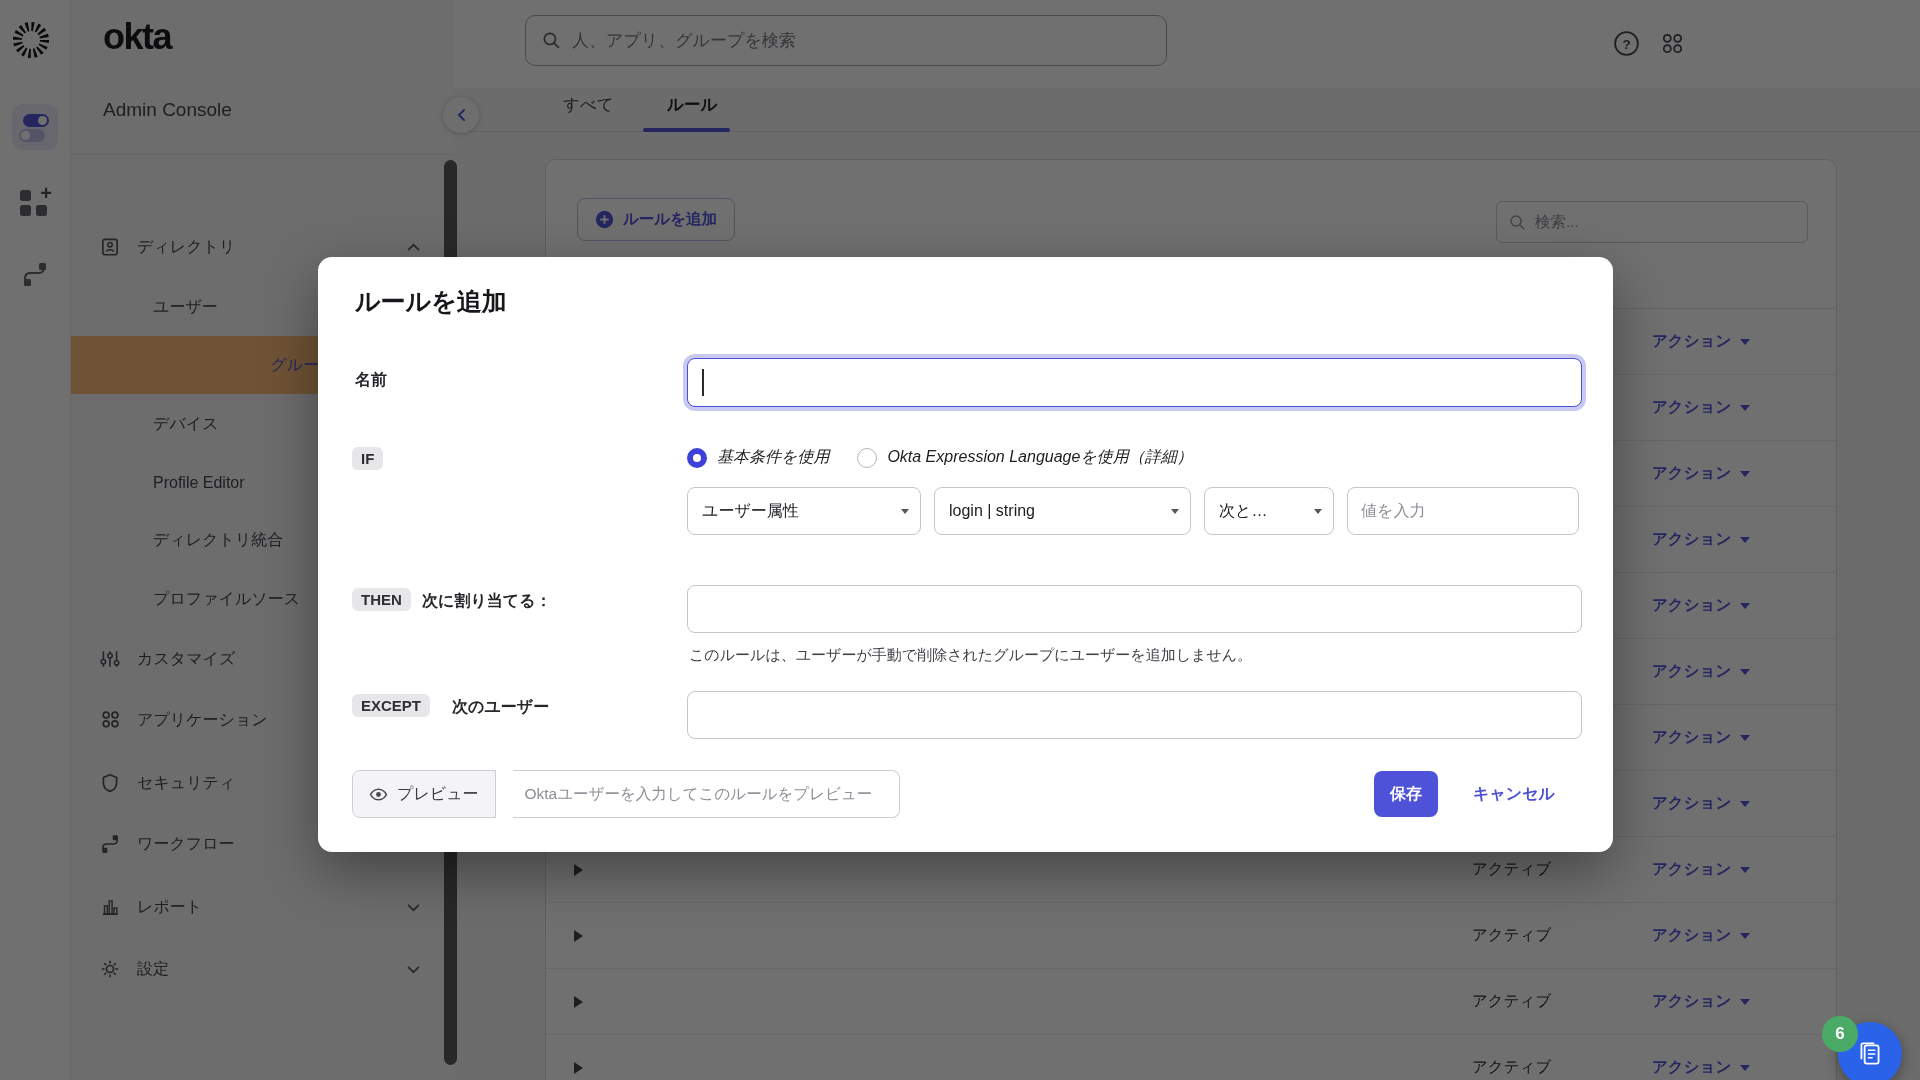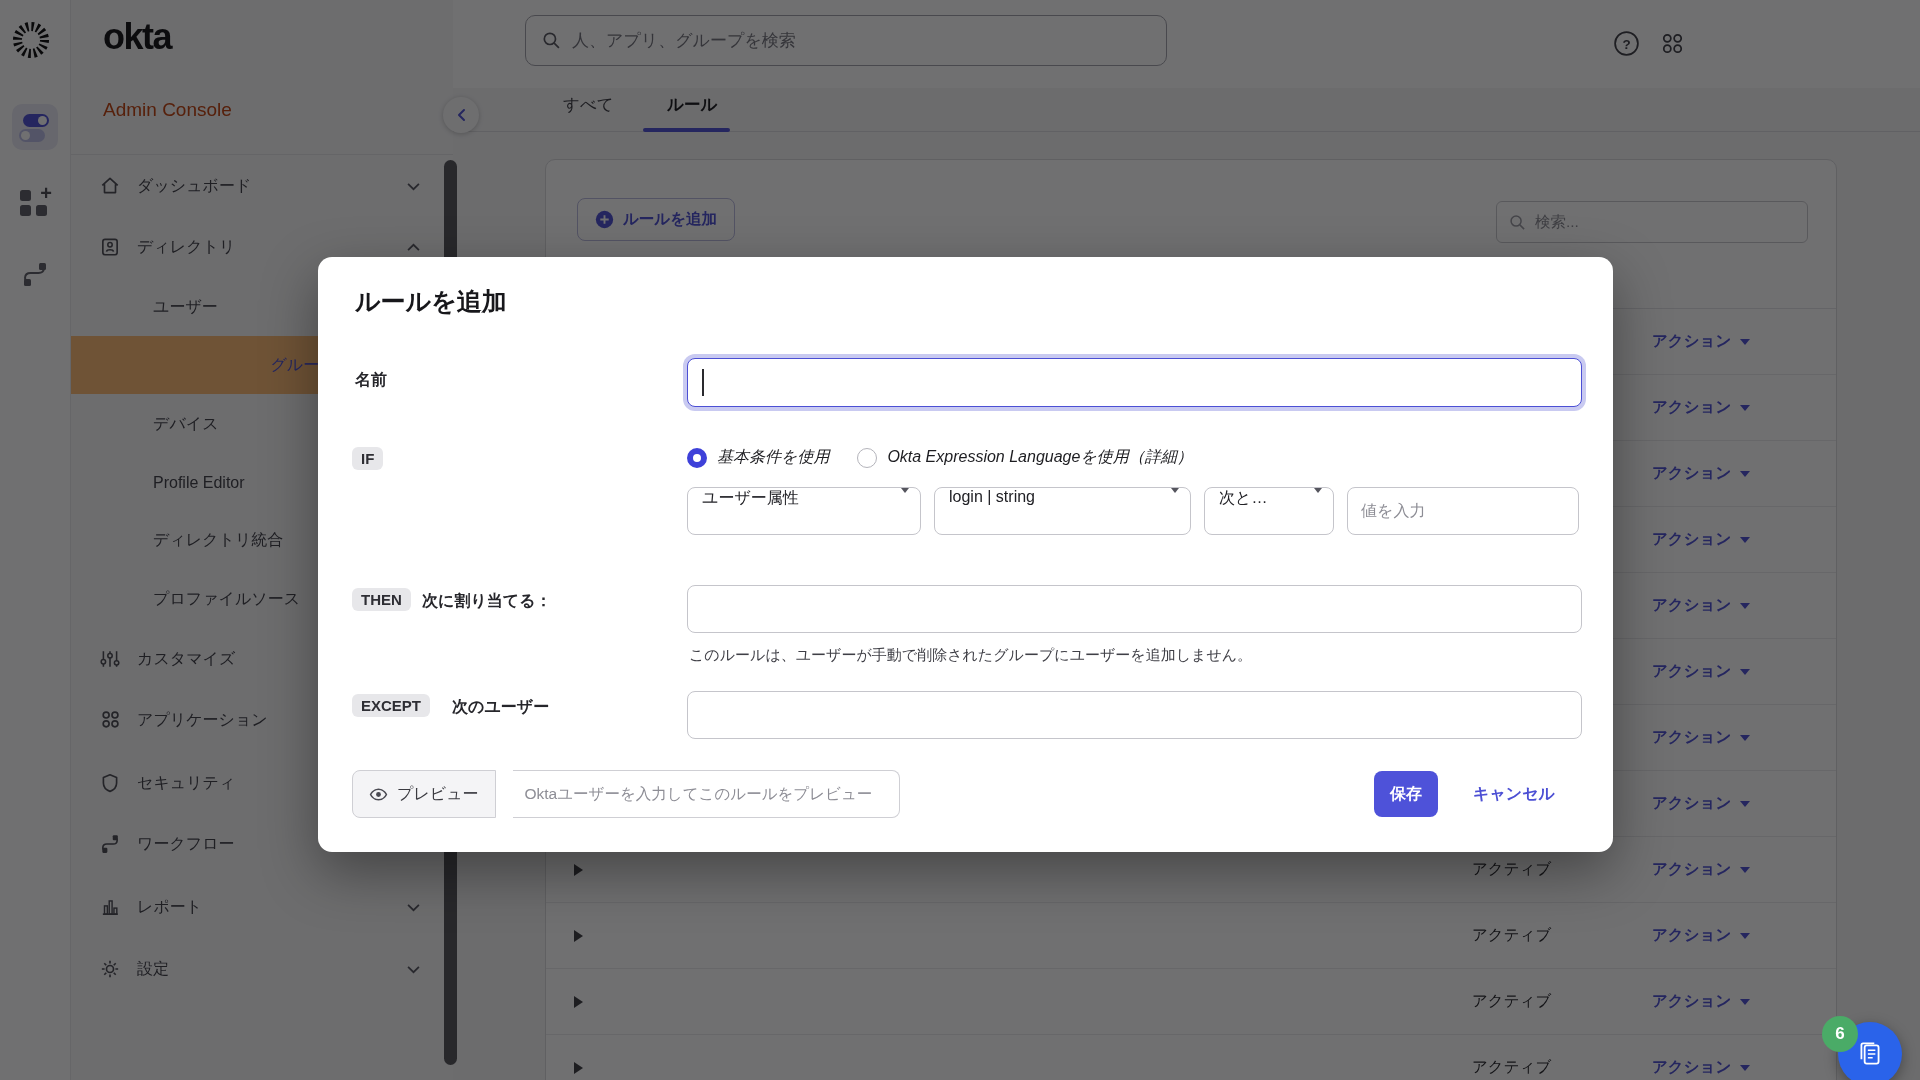--- a/index.html
+++ b/index.html
@@ -18,21 +18,21 @@
   .tg1::after{content:'';position:absolute;right:2px;top:2px;width:9px;height:9px;border-radius:50%;background:#fff;}
   .tg2{left:2px;top:18px;background:#b9bce8;}
   .tg2::after{content:'';position:absolute;left:2px;top:2px;width:9px;height:9px;border-radius:50%;background:#fff;}
   .gridplus{position:relative;width:30px;height:30px;}
   .gp-sq{position:absolute;width:11px;height:11px;border-radius:2.5px;background:#5e5e66;}
   .gp-plus{position:absolute;right:-2px;top:-6px;font-size:20px;font-weight:700;color:#4a4a52;}
 
   
   .sidebar{position:absolute;left:71px;top:0;width:382px;height:100%;background:#f7f7f8;z-index:1;}
   .logo{position:absolute;left:32px;top:16px;font-size:36px;font-weight:700;letter-spacing:-1.5px;color:#121215;}
-  .product{position:absolute;left:32px;top:99px;font-size:19px;color:#c2410c;}
+  .product{position:absolute;left:32px;top:99px;font-size:19px;color:#404040;}
   .sb-divider{position:absolute;left:0;right:0;top:154px;border-top:1px solid #e4e4e7;}
   .sb-item{position:absolute;left:0;width:100%;height:58px;display:flex;align-items:center;padding-left:28px;cursor:pointer;font-size:16px;color:#3e3e46;}
   .sb-item .sb-icon{width:22px;height:22px;margin-right:16px;color:#4a4a52;display:flex;align-items:center;}
   .sb-item.lvl2{padding-left:82px;}
   .sb-item.selected{background:#fdba74;color:var(--accent);justify-content:center;}
   .sb-chev{position:absolute;right:33px;color:#55555e;display:flex;}
   .sb-scroll{position:absolute;left:373px;top:160px;width:13px;height:905px;border-radius:7px;background:#55555a;}
   .collapse-btn{position:absolute;left:443px;top:97px;width:36px;height:36px;border-radius:50%;background:#fafafb;box-shadow:0 1px 5px rgba(0,0,0,.22);z-index:4;display:flex;align-items:center;justify-content:center;cursor:pointer;}
 
   
@@ -71,21 +71,21 @@
   .m-badge{position:absolute;background:#e7e7ea;color:#2e2e34;font-size:15px;font-weight:600;padding:3px 9px;border-radius:6px;}
   .m-input{position:absolute;left:369px;width:895px;height:48px;border:1px solid #c5c5cb;border-radius:8px;background:#fff;font-size:16px;font-family:inherit;padding:0 14px;outline:none;color:#1d1d21;}
   .m-input.focused{height:49px;border:1.5px solid var(--accent);box-shadow:0 0 0 4px #c9caf1;}
   .text-caret{position:absolute;left:384px;top:112px;width:1.5px;height:27px;background:#2a2a2e;z-index:21;}
   .m-radios{position:absolute;left:369px;top:190px;display:flex;align-items:center;gap:28px;}
   .radio-opt{display:flex;align-items:center;gap:10px;font-size:16px;color:#1d1d21;cursor:pointer;font-style:italic;}
   .radio{width:20px;height:20px;border-radius:50%;background:#fff;}
   .radio.on{border:6px solid #3e41d9;}
   .radio.off{border:1.5px solid #b4b4bb;}
   .m-selects{position:absolute;left:369px;top:230px;height:48px;display:flex;gap:13px;}
-  .m-select{position:relative;height:48px;border:1px solid #c5c5cb;border-radius:8px;background:#fff;display:flex;align-items:flex-start;padding:0 30px 0 14px;font-size:16px;color:#212126;cursor:pointer;}
+  .m-select{position:relative;height:48px;border:1px solid #c5c5cb;border-radius:8px;background:#fff;display:flex;align-items:center;padding:0 30px 0 14px;font-size:16px;color:#212126;cursor:pointer;}
   .m-select .sel-caret{position:absolute;right:11px;width:0;height:0;border-left:4.5px solid transparent;border-right:4.5px solid transparent;border-top:5.5px solid #55555e;}
   .m-value-input{height:48px;width:232px;border:1px solid #c5c5cb;border-radius:8px;padding:0 13px;font-size:16px;font-family:inherit;outline:none;color:#b91c1c;}
   .m-value-input::placeholder,.m-preview-input::placeholder{color:#8d8d95;}
   .m-helper{position:absolute;left:371px;top:389px;font-size:15px;color:#3f3f46;}
   .m-preview{position:absolute;left:34px;top:513px;height:48px;display:flex;gap:17px;}
   .m-preview-btn{display:flex;align-items:center;gap:9px;padding:0 16px;background:#f4f4f6;border:1px solid #cfcfd4;border-radius:8px 0 0 8px;font-size:16px;color:#3a3a40;cursor:pointer;font-family:inherit;}
   .m-preview-input{width:387px;border:1px solid #cfcfd4;border-left:none;border-radius:0 8px 8px 0;padding:0 12px;font-size:15.5px;font-family:inherit;outline:none;overflow:hidden;}
   .m-save{position:absolute;left:1056px;top:514px;width:64px;height:46px;background:var(--save);color:#fff;border:none;border-radius:8px;font-size:16px;font-weight:600;cursor:pointer;font-family:inherit;}
   .m-cancel{position:absolute;left:1155px;top:527px;color:var(--accent);font-size:16px;font-weight:600;cursor:pointer;background:none;border:none;font-family:inherit;}
 
@@ -128,33 +128,20 @@
           </svg>
       </span>
     </div>
   </aside>
 
   <nav class="sidebar">
     <div class="logo">okta</div>
     <div class="product">Admin Console</div>
     <div class="sb-divider"></div>
 
-    <div class="sb-item lvl1" style="top:157px">
-      <span class="sb-icon">
-          <svg width="22" height="22" viewBox="0 0 20 20">
-            <path d="M3 9.5 10 3l7 6.5M5 8.5V16h10V8.5" fill="none" stroke="currentColor" stroke-width="1.5" stroke-linejoin="round"></path>
-          </svg>
-        </span>
-      <span>ダッシュボード</span>
-      <span class="sb-chev">
-          <svg width="13" height="9" viewBox="0 0 12 8">
-            <path d="M1 1.5 6 6.5 11 1.5" fill="none" stroke="currentColor" stroke-width="1.6"></path>
-          </svg>
-        </span>
-    </div>
     <div class="sb-item lvl1" style="top:218px">
       <span class="sb-icon">
           <svg width="22" height="22" viewBox="0 0 20 20">
             <rect x="3.5" y="3" width="13" height="14" rx="2" fill="none" stroke="currentColor" stroke-width="1.5"></rect>
             <circle cx="10" cy="8" r="2" fill="none" stroke="currentColor" stroke-width="1.4"></circle>
             <path d="M6.8 14.2c.6-2.2 5.8-2.2 6.4 0" fill="none" stroke="currentColor" stroke-width="1.4"></path>
           </svg>
         </span>
       <span>ディレクトリ</span>
       <span class="sb-chev">

